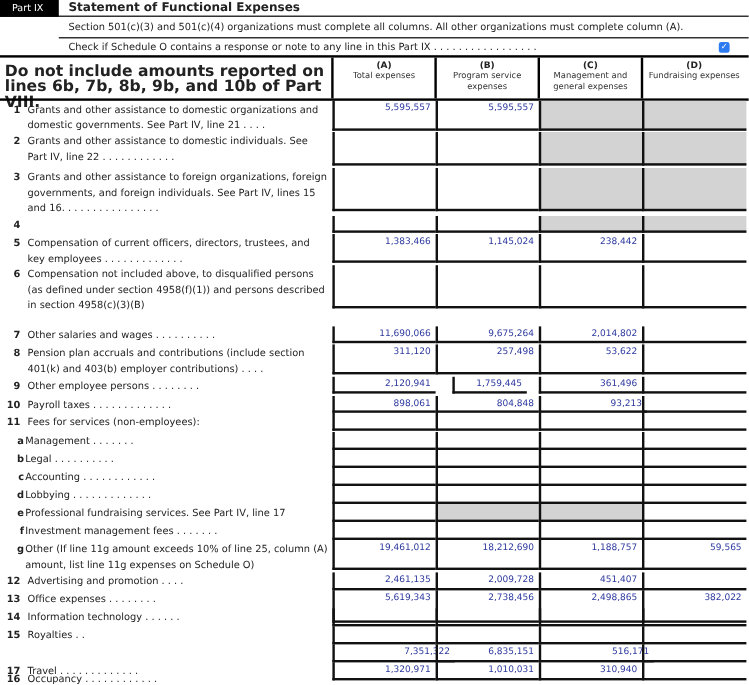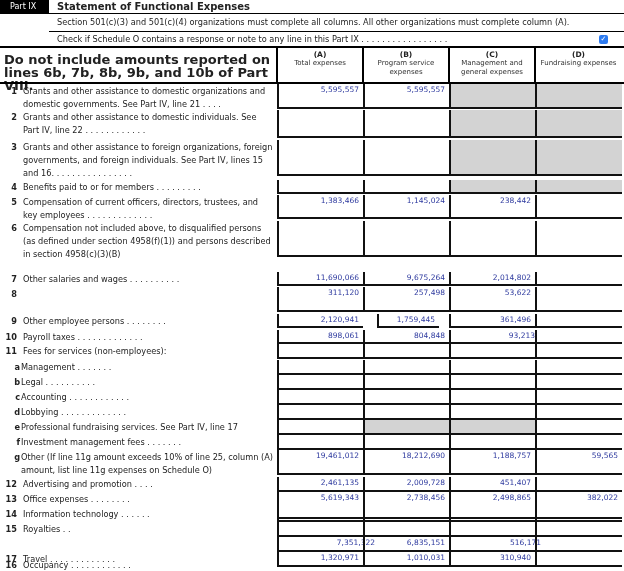--- a/index.html
+++ b/index.html
@@ -79,21 +79,20 @@
       <span class="txt">Grants and other assistance to foreign organizations, foreign governments, and foreign individuals. See Part IV, lines 15 and 16. . . . . . . . . . . . . . . .</span>
     </div>
     <div class="cells" style="top: 140px; height: 36px;">
       <div class="cell" style="left: 0px; width: 86px;"></div>
       <div class="cell" style="left: 86px; width: 86px;"></div>
       <div class="cell shade" style="left: 172px; width: 86px;"></div>
       <div class="cell shade" style="left: 258px; width: 87px;"></div>
     </div>
     <div class="row-label" style="top: 181px; height: 14px;">
       <span class="num">4</span>
-      <span class="txt">Benefits paid to or for members . . . . . . . . .</span>
     </div>
     <div class="cells" style="top: 180px; height: 14px;">
       <div class="cell" style="left: 0px; width: 86px;"></div>
       <div class="cell" style="left: 86px; width: 86px;"></div>
       <div class="cell shade" style="left: 172px; width: 86px;"></div>
       <div class="cell shade" style="left: 258px; width: 87px;"></div>
     </div>
     <div class="row-label" style="top: 196px; height: 28px;">
       <span class="num">5</span>
       <span class="txt">Compensation of current officers, directors, trustees, and key employees . . . . . . . . . . . . .</span>
@@ -119,20 +118,21 @@
       <span class="txt">Other salaries and wages . . . . . . . . . .</span>
     </div>
     <div class="cells" style="top: 272px; height: 14px;">
       <div class="cell" style="left: 0px; width: 86px;">11,690,066</div>
       <div class="cell" style="left: 86px; width: 86px;">9,675,264</div>
       <div class="cell" style="left: 172px; width: 86px;">2,014,802</div>
       <div class="cell" style="left: 258px; width: 87px;"></div>
     </div>
     <div class="row-label" style="top: 288px; height: 28px;">
       <span class="num">8</span>
+      <span class="txt">Pension plan accruals and contributions (include section 401(k) and 403(b) employer contributions) . . . .</span>
     </div>
     <div class="cells" style="top: 287px; height: 25px;">
       <div class="cell" style="left: 0px; width: 86px;">311,120</div>
       <div class="cell" style="left: 86px; width: 86px;">257,498</div>
       <div class="cell" style="left: 172px; width: 86px;">53,622</div>
       <div class="cell" style="left: 258px; width: 87px;"></div>
     </div>
     <div class="row-label" style="top: 315px; height: 14px;">
       <span class="num">9</span>
       <span class="txt">Other employee persons . . . . . . . .</span>

